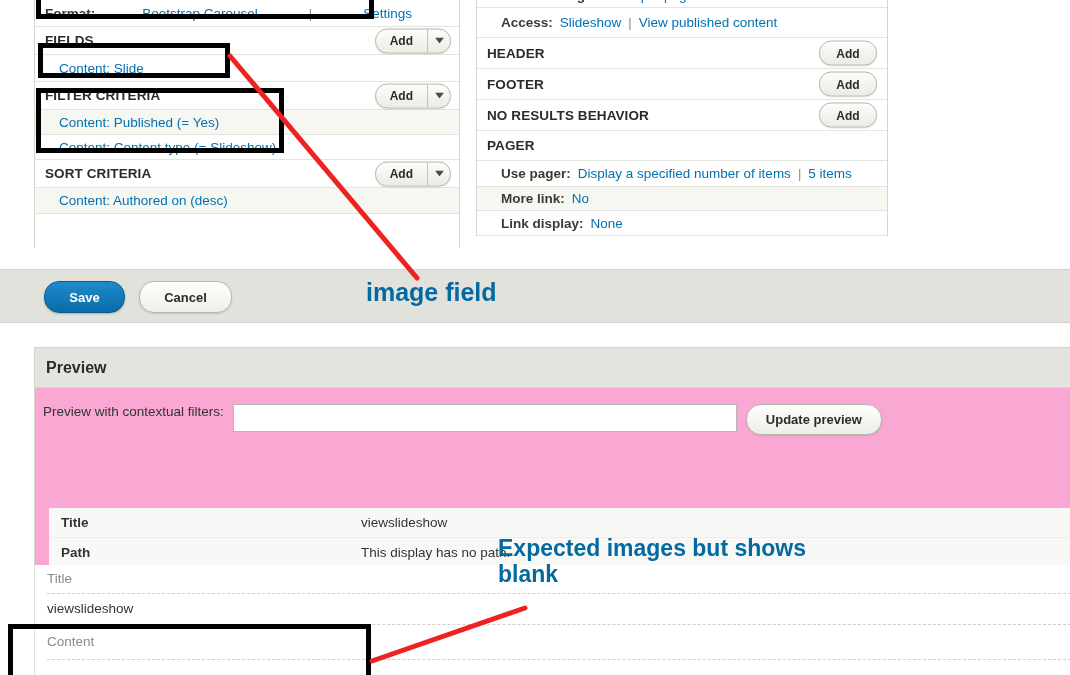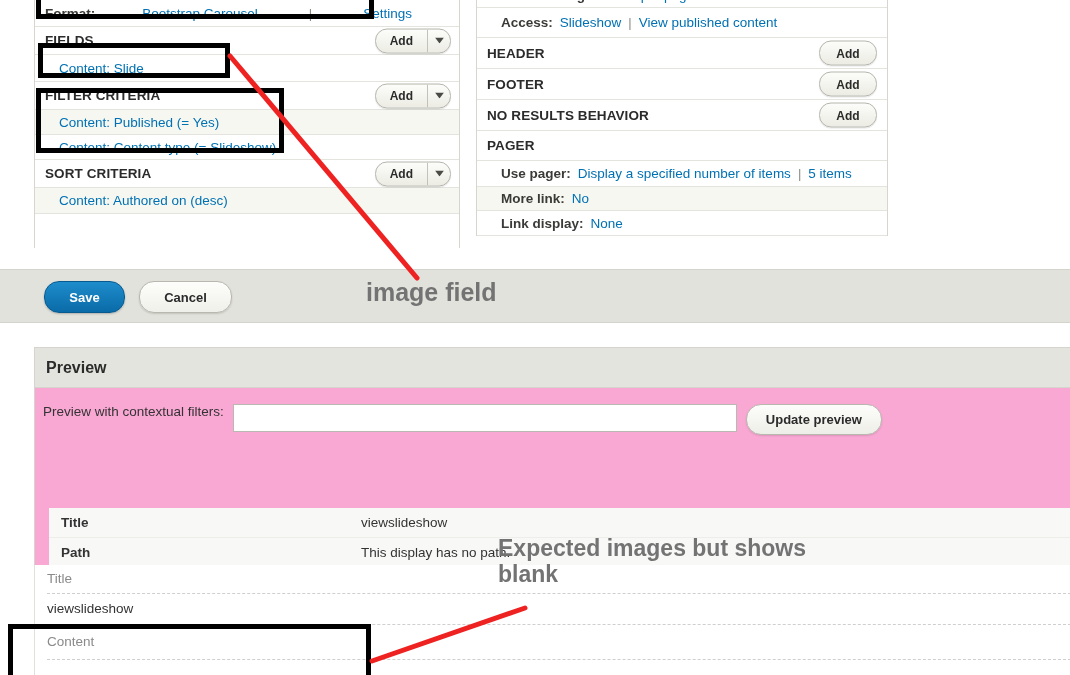--- a/index.html
+++ b/index.html
@@ -265,21 +265,21 @@
 
   
   .hi-box {
     position: absolute;
     border: 5px solid #000000;
     box-sizing: border-box;
     pointer-events: none;
   }
   .anno-text {
     position: absolute;
-    color: #737373;
+    color: #0369a1;
     font-weight: bold;
     font-family: "Liberation Sans", sans-serif;
     line-height: 1.12;
     white-space: pre;
   }
   svg.anno-lines {
     position: absolute;
     left: 0; top: 0;
     width: 1070px; height: 675px;
     pointer-events: none;

